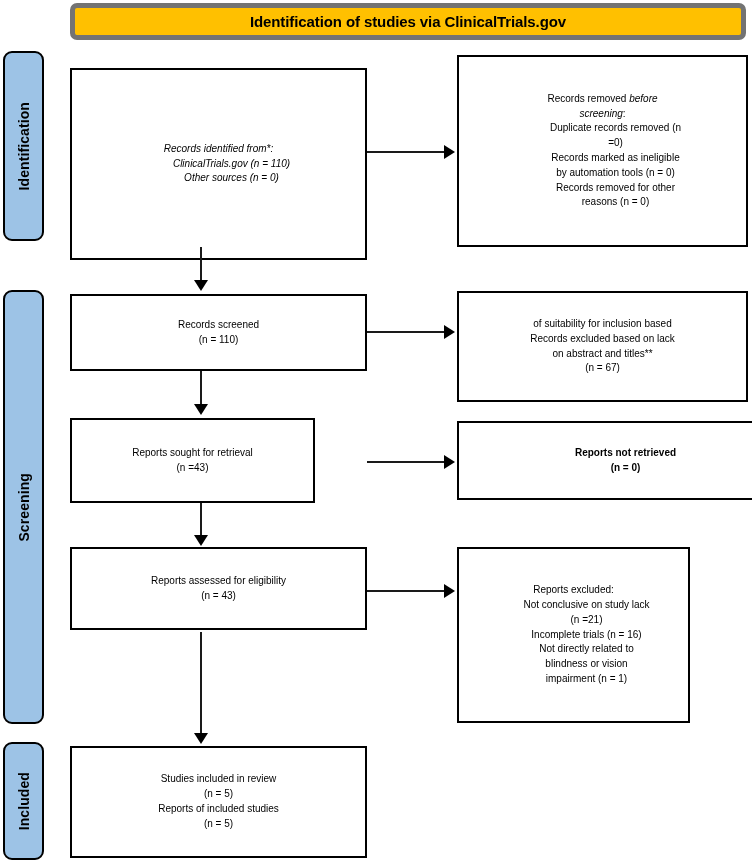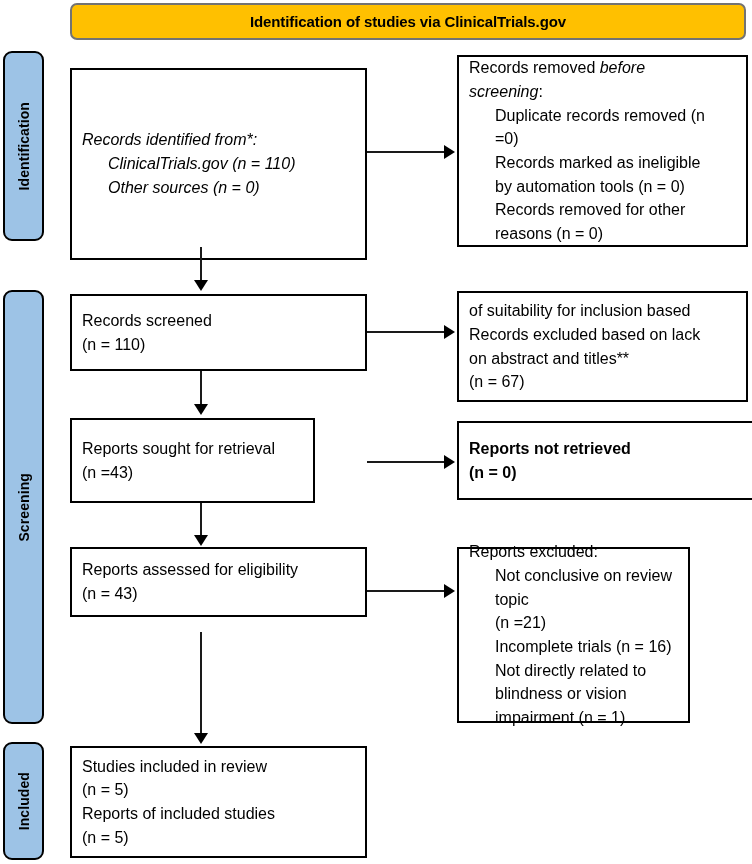--- a/index.html
+++ b/index.html
@@ -14,21 +14,21 @@
     position: relative;
     width: 752px;
     height: 864px;
     background: #ffffff;
     overflow: hidden;
   }
   
   .banner {
     position: absolute;
     background: #FFC000;
-    border: 2px solid #737373;
+    border: 5px solid #737373;
     border-radius: 7px;
     display: flex;
     align-items: center;
     justify-content: center;
     box-sizing: border-box;
   }
   .banner-text {
     font-size: 15px;
     font-weight: bold;
     color: #000000;
@@ -62,24 +62,25 @@
     border: 2px solid #000000;
     box-sizing: border-box;
     display: flex;
     flex-direction: column;
     justify-content: center;
   }
   .box-inner {
     padding: 0 10px;
   }
   .line {
-    font-size: 16px;
+    font-size: 10px;
     line-height: 1.48;
     color: #000000;
     white-space: pre-wrap;
+    text-align: center;
   }
   .line.indent {
     padding-left: 26px;
   }
   .ital { font-style: italic; }
 
   
   .vline {
     position: absolute;
     background: #1a1a1a;
@@ -188,31 +189,31 @@
       <div class="line">(n = 0)</div>
     </div>
   </div>
 
   <div class="hline" style="left:367px; top:461px; width:79px;"></div>
   <div class="arrow-right" style="left:444px; top:455px;"></div>
 
   <div class="vline" style="left:200px; top:503px; height:36px;"></div>
   <div class="arrow-down" style="left:194px; top:535px;"></div>
 
-  <div class="box" style="left:70px; top:547px; width:297px; height:70px;">
+  <div class="box" style="left:70px; top:547px; width:297px; height:83px;">
     <div class="box-inner">
       <div class="line">Reports assessed for eligibility</div>
       <div class="line">(n = 43)</div>
     </div>
   </div>
 
   <div class="box" style="left:457px; top:547px; width:233px; height:176px;">
     <div class="box-inner">
       <div class="line">Reports excluded:</div>
-      <div class="line indent">Not conclusive on review topic</div>
+      <div class="line indent">Not conclusive on study lack</div>
       <div class="line indent">(n =21)</div>
       <div class="line indent">Incomplete trials (n = 16)</div>
       <div class="line indent">Not directly related to</div>
       <div class="line indent">blindness or vision</div>
       <div class="line indent">impairment (n = 1)</div>
     </div>
   </div>
 
   <div class="hline" style="left:367px; top:590px; width:79px;"></div>
   <div class="arrow-right" style="left:444px; top:584px;"></div>

